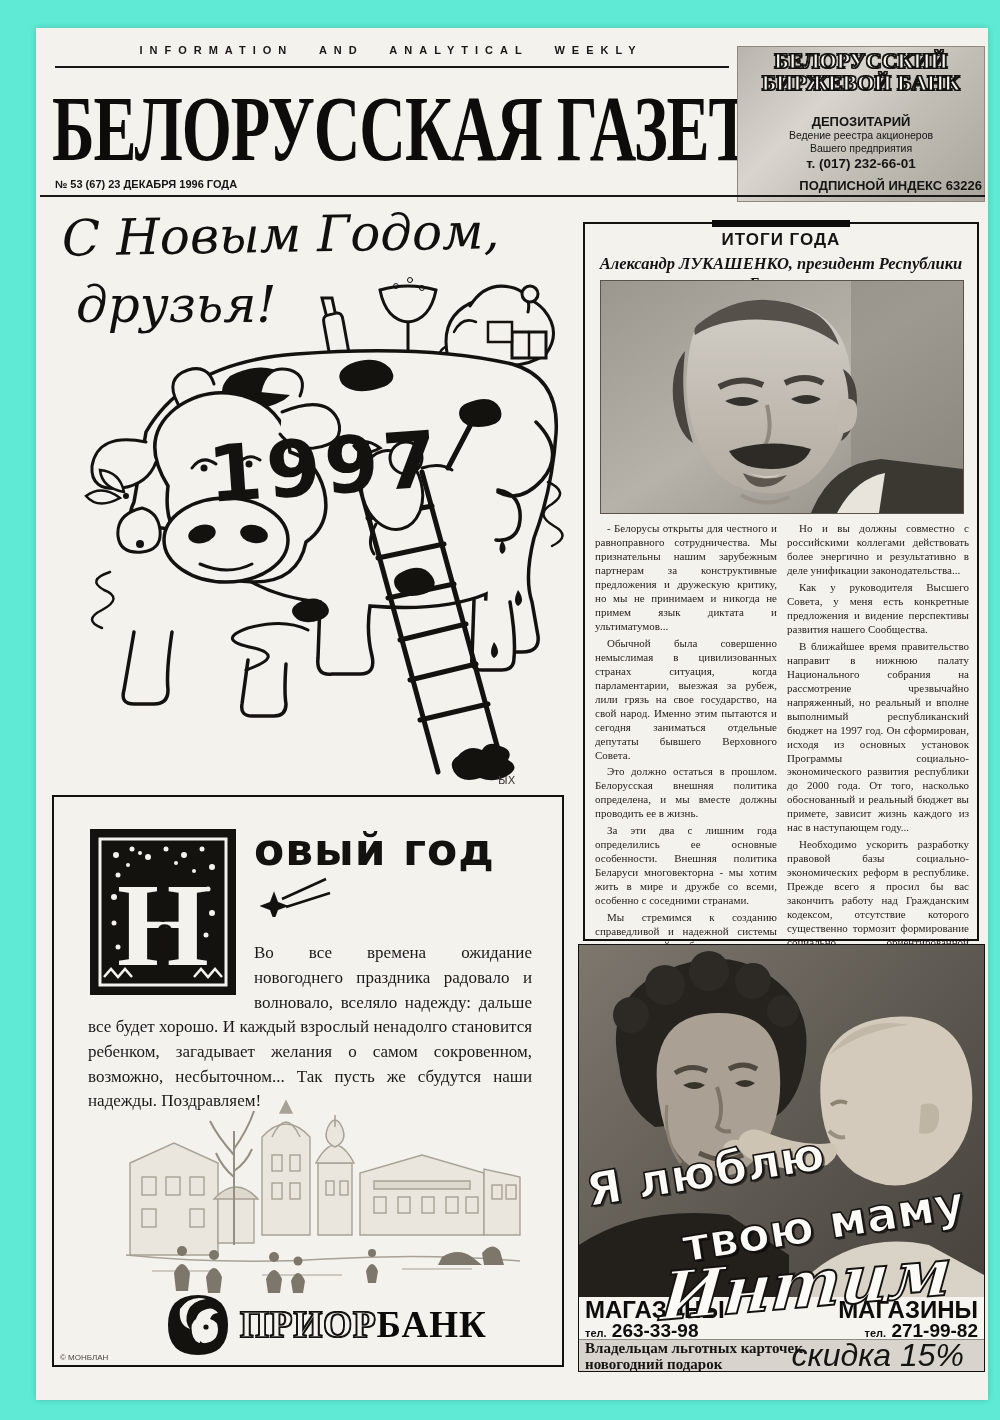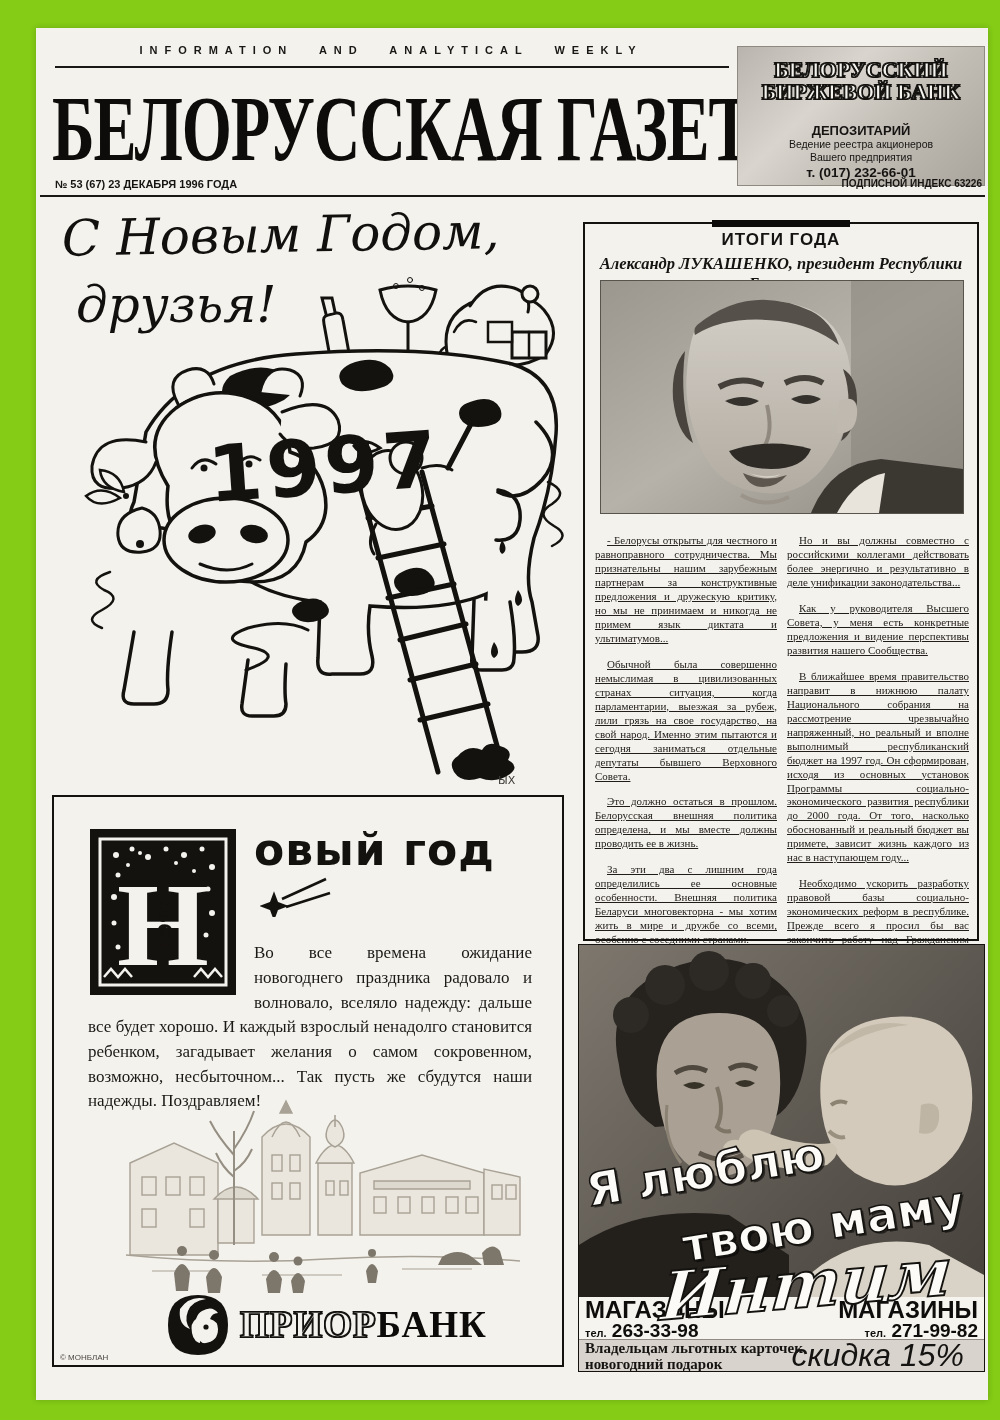--- a/index.html
+++ b/index.html
@@ -1,39 +1,39 @@
 <!DOCTYPE html>
 <html><head>
 <meta charset="utf-8">
 <style>
   html,body{margin:0;padding:0;background:#ffffff;}
-  #page{position:relative;width:1000px;height:1420px;background:#84cc16;overflow:hidden;
+  #page{position:relative;width:1000px;height:1420px;background:#5eead4;overflow:hidden;
         font-family:"Liberation Serif",serif;color:#161412;}
   .abs{position:absolute;}
   #paper{left:36px;top:28px;width:952px;height:1372px;background:#f4f2ed;
          box-shadow:0 0 6px rgba(0,0,0,.18);}
   
   .tagline{left:55px;top:44px;width:672px;text-align:center;font-family:"Liberation Sans",sans-serif;
            font-size:11px;font-weight:bold;letter-spacing:7px;word-spacing:16px;color:#1a1816;}
   .rule{background:#1a1816;}
   #rule-tagline{left:55px;top:66px;width:674px;height:2px;}
   #masthead-title{left:52px;top:76px;white-space:nowrap;font-family:"Liberation Serif",serif;
            font-weight:bold;font-size:62px;letter-spacing:-1px;transform:scale(1.04,1.5);
            transform-origin:0 0;color:#0e0c0a;}
-  #bank-box{left:737px;top:46px;width:248px;height:140px;
+  #bank-box{left:737px;top:46px;width:248px;height:156px;
             background:linear-gradient(135deg,#b9b5ae 0%,#d9d5ce 35%,#c2beb6 60%,#a9a49c 100%);
-            border:1px solid #8e8a82;text-align:center;padding-top:12px;box-sizing:border-box;}
+            border:1px solid #8e8a82;text-align:center;padding-top:3px;box-sizing:border-box;}
   .bank-title{font-family:"Liberation Serif",serif;font-weight:bold;font-size:22px;line-height:1.0;
             color:#f5f3ee;-webkit-text-stroke:1.2px #14120f;
             text-shadow:1px 1px 0 #14120f,-1px 1px 0 #14120f,1px -1px 0 #14120f,-1px -1px 0 #14120f;}
   .bank-dep{font-family:"Liberation Sans",sans-serif;font-weight:bold;font-size:13px;margin-top:20px;}
   .bank-small{font-family:"Liberation Sans",sans-serif;font-size:10.5px;line-height:1.2;}
   .bank-phone{font-family:"Liberation Sans",sans-serif;font-weight:bold;font-size:13.5px;margin-top:2px;}
   #issue-line{left:55px;top:178px;font-family:"Liberation Sans",sans-serif;font-size:11px;font-weight:bold;}
-  #subscr{right:18px;top:178px;font-family:"Liberation Sans",sans-serif;font-size:10px;font-weight:bold;}
+  #subscr{right:18px;top:178px;font-family:"Liberation Sans",sans-serif;font-size:13px;font-weight:bold;}
   #rule-top{left:40px;top:195px;width:945px;height:2px;}
   
   .script{font-family:"DejaVu Serif",serif;font-style:italic;color:#11100e;}
   #greet1{left:62px;top:206px;font-size:50px;transform:rotate(-1deg);}
   #greet2{left:76px;top:276px;font-size:50px;font-style:italic;}
   
   #feature-box{left:52px;top:795px;width:512px;height:572px;border:2px solid #14120f;
                box-sizing:border-box;background:#f4f2ed;}
   #feature-flow{position:absolute;left:34px;top:30px;width:444px;}
   #dropcap-wrap{float:left;width:152px;height:172px;margin-right:14px;}
@@ -52,21 +52,21 @@
   #article-box{left:583px;top:222px;width:396px;height:719px;border:2px solid #14120f;
                box-sizing:border-box;background:#f4f2ed;}
   #kicker-bar{position:absolute;left:50%;transform:translateX(-50%);top:-4px;width:138px;height:7px;background:#0d0b09;}
   #kicker{position:absolute;left:0;top:6px;width:100%;text-align:center;
           font-family:"Liberation Sans",sans-serif;font-size:17px;font-weight:bold;letter-spacing:1px;}
   #headline{position:absolute;left:0;top:30px;width:100%;text-align:center;
           font-size:16.5px;font-weight:bold;font-style:italic;}
   #portrait{position:absolute;left:15px;top:56px;width:362px;height:232px;border:1px solid #57534d;}
   #columns{position:absolute;left:10px;top:298px;width:374px;display:flex;gap:10px;}
   .col{width:182px;font-size:11px;line-height:1.27;text-align:justify;color:#201d1a;}
-  .col p{margin:12px 0 3px 0;text-indent:12px;text-decoration:underline;}
+  .col p{margin:0 0 3px 0;text-indent:12px;}
   .sig{font-weight:bold;font-style:italic;}
   
   #intim-ad{left:578px;top:944px;width:407px;height:428px;border:1px solid #14120f;
             box-sizing:border-box;overflow:hidden;background:#6b665f;}
   .ad-slogan{position:absolute;font-family:"DejaVu Sans",sans-serif;font-weight:bold;
             color:#fcfbf8;-webkit-text-stroke:1.6px #14120f;white-space:nowrap;
             text-shadow:2px 2px 0 rgba(0,0,0,.55);}
   #slogan1{left:6px;top:200px;font-size:46px;transform:rotate(-9deg);}
   #slogan2{left:102px;top:252px;font-size:46px;transform:rotate(-9deg);}
   #intim-brand{position:absolute;left:82px;top:300px;font-family:"DejaVu Serif",serif;

